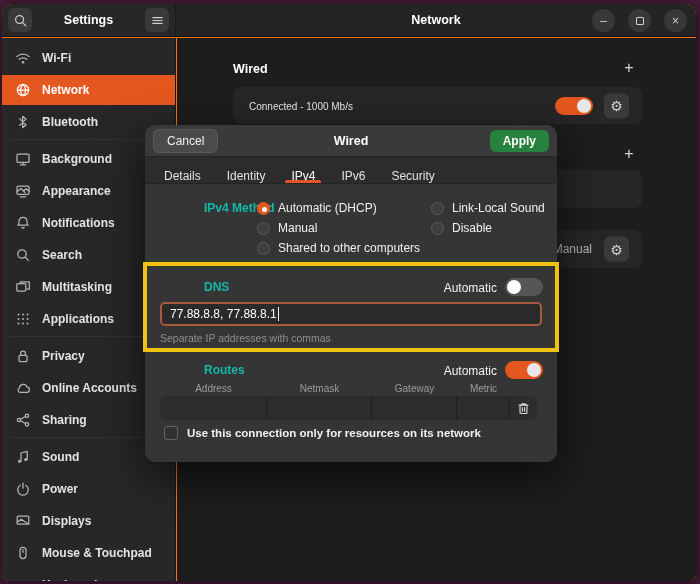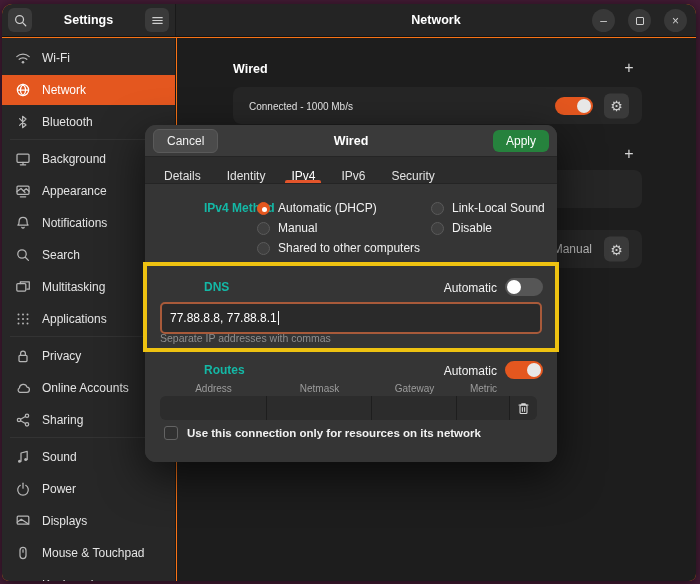--- a/index.html
+++ b/index.html
@@ -23,21 +23,21 @@
               font-size:12.5px; font-weight:bold; pointer-events:none; }
   .tb-left .sq-btn.menu { margin-left:auto; }
   .win-ctrls { position:absolute; right:9px; top:5px; display:flex; gap:13px; }
   .circle-btn { width:23px; height:23px; border-radius:50%; border:none; background:#383838;
                 color:#cfcfcf; font-size:12px; line-height:1; display:flex; align-items:center;
                 justify-content:center; cursor:pointer; }
   .max-glyph { width:8px; height:8px; border:1.4px solid #cfcfcf; border-radius:1px; }
 
   
   .sidebar { position:absolute; left:0; top:34px; bottom:0; width:174px; background:#272727;
-             border-right:1px solid #191919; padding-top:5px; }
+             border-right:1px solid #191919; padding-top:5px;font-weight:bold; }
   .side-item { height:30px; margin-bottom:2px; display:flex; align-items:center; gap:11px;
                padding:0 0 0 13px; color:#e4e4e4; font-size:12px; cursor:pointer; }
   .side-item .ic { width:16px; height:16px; display:flex; align-items:center; justify-content:center; }
   .side-item svg { stroke:#b5b5b5; fill:none; stroke-width:1.25; stroke-linecap:round; stroke-linejoin:round; }
   .side-item.selected { background:#e4571f; color:#ffffff; }
   .side-item.selected svg { stroke:#ffffff; }
   .side-div { height:1px; background:#333333; margin:2px 8px 4px 8px; }
 
   
   .content { position:absolute; left:175px; top:34px; right:0; bottom:0; background:#1d1d1d; }
@@ -65,42 +65,42 @@
 
   
   .dialog { position:absolute; left:145px; top:125px; width:412px; height:337px; z-index:30;
             border-radius:11px; background:#353535; box-shadow:0 14px 44px rgba(0,0,0,.65); }
   .dlg-header { position:relative; height:32px; background:#3a3a3a; border-radius:11px 11px 0 0;
                 display:flex; align-items:center; padding:0 8px; border-bottom:1px solid #252525; }
   .dlg-title { position:absolute; left:0; right:0; text-align:center; color:#ffffff;
                font-size:12.5px; font-weight:bold; pointer-events:none; }
   .btn { border:none; border-radius:6px; font-size:12px; padding:4px 13px; cursor:pointer; }
   .btn-cancel { background:#4b4b4b; color:#f0f0f0; border:1px solid #5a5a5a; }
-  .btn-apply { background:#26823d; color:#ffffff; font-weight:normal; margin-left:auto; }
+  .btn-apply { background:#26823d; color:#ffffff; font-weight:bold; margin-left:auto; }
   .dlg-tabs { height:27px; background:#2c2c2c; display:flex; padding:0 6px;
               border-bottom:1px solid #242424; }
   .tab { position:relative; border:none; background:none; color:#e2e2e2; font-size:12px;
          padding:12px 13px; cursor:pointer; }
   .tab.active { color:#ffffff; }
   .tab.active::after { content:""; position:absolute; left:7px; right:7px; bottom:0; height:3px;
                        background:#e3552b; border-radius:2px 2px 0 0; }
   .dlg-body { position:relative; height:278px; background:#353535; border-radius:0 0 11px 11px; }
 
   .lbl-bold { position:absolute; font-size:12px; font-weight:bold; color:#14b8a6;margin-left:44px; }
   .radio-row { position:absolute; display:flex; align-items:center; gap:8px; height:14px; cursor:pointer; }
   .radio { width:13px; height:13px; border-radius:50%; background:#3f3f3f; border:1px solid #5a5a5a; }
   .radio.sel { background:#e4571f; border-color:#e4571f; position:relative; }
   .radio.sel::after { content:""; position:absolute; left:4px; top:4px; width:5px; height:5px;
                       border-radius:50%; background:#ffffff; }
   .radio-row span.rl { color:#f1f1f1; font-size:12px; white-space:nowrap; }
 
   .auto-lbl { position:absolute; right:60px; color:#f1f1f1; font-size:12px; }
   .abs-toggle { position:absolute; right:14px; }
 
-  .dns-field { position:absolute; left:15px; top:118px; width:382px; height:32px;
+  .dns-field { position:absolute; left:15px; top:118px; width:382px; height:24px;
                background:#2a2a2a; border:2px solid #a85a3a; border-radius:5px;
                display:flex; align-items:center; padding:0 8px; cursor:text; }
   .dns-field .val { color:#ffffff; font-size:12px; }
   .caret { width:1px; height:14px; background:#f2f2f2; margin-left:1px; }
   .helper { position:absolute; left:15px; top:148px; font-size:10.5px; color:#8f8f8f; }
 
   .hl-rect { position:absolute; left:-2px; right:-2px; top:137px; height:90px;
              border:4px solid #eec211; z-index:40; pointer-events:none; }
 
   .routes-headers { position:absolute; left:15px; top:199px; width:350px; display:flex; }

